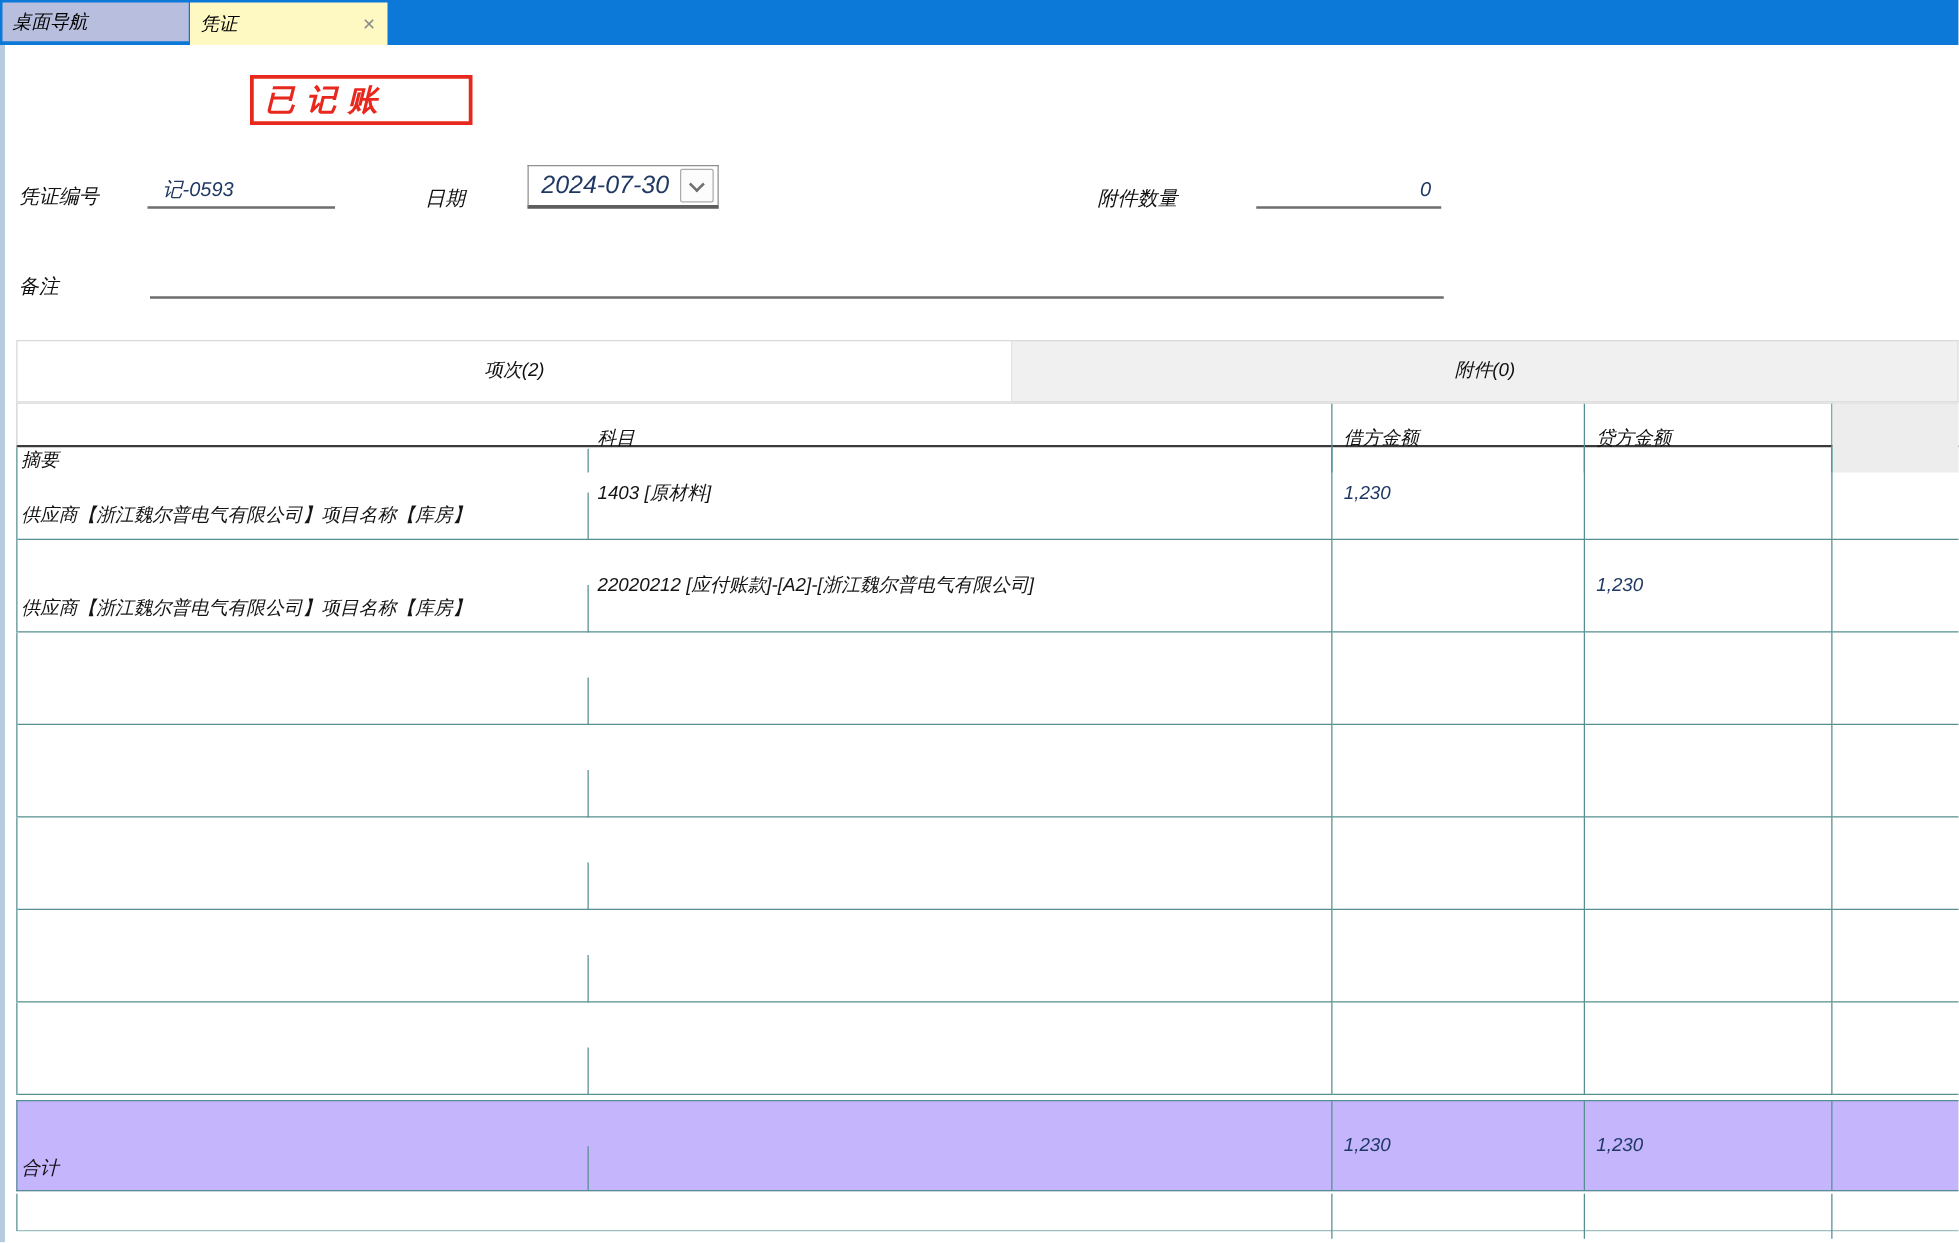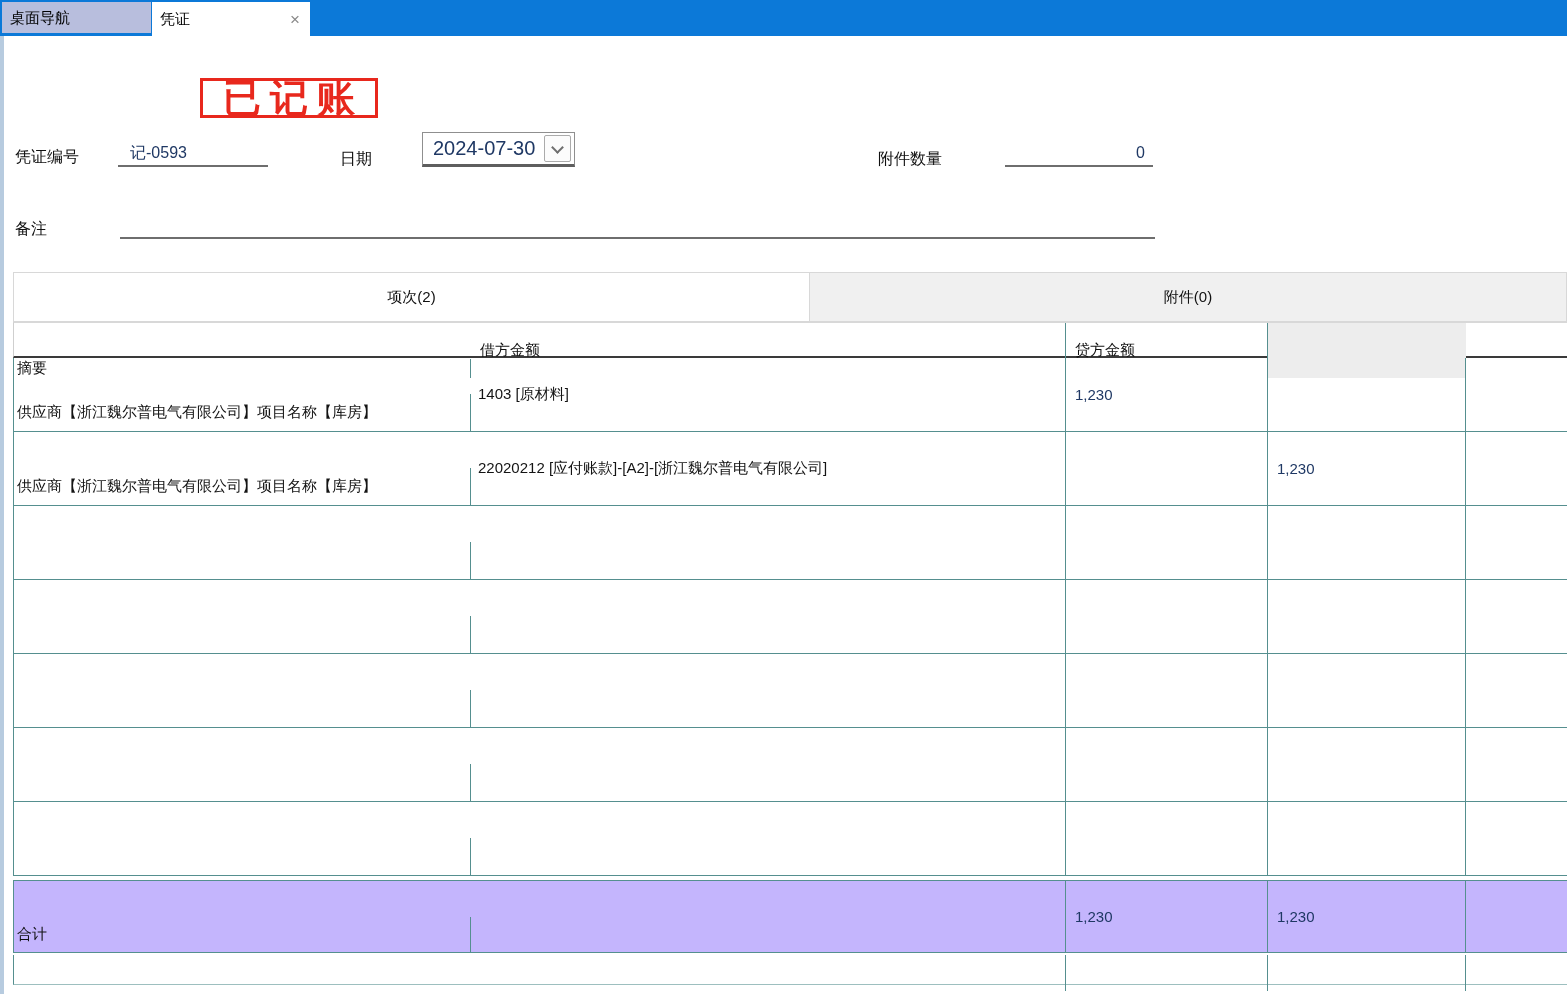--- a/index.html
+++ b/index.html
@@ -5,57 +5,58 @@
   * { margin: 0; padding: 0; box-sizing: border-box; }
   html, body { background: #fff; }
   body { font-family: "Liberation Sans", sans-serif; }
 
   .screen {
     position: relative;
     width: 1567px;
     height: 994px;
     background: #fff;
     overflow: hidden;
+    font-style: italic;
   }
 
   
   .titlebar {
     position: absolute; top: 0; left: 0; right: 0; height: 36px;
     background: var(--accent-blue, #0c79d8);
   }
   .wtab {
     position: absolute; top: 2px; font-size: 15px; color: #000;
     cursor: default; white-space: nowrap;
   }
   .wtab-inactive {
     left: 2px; width: 149px; height: 31px; line-height: 31px;
     background: var(--inactive-tab, #b8bedd); padding-left: 8px;
   }
   .wtab-active {
     left: 152px; width: 158px; height: 34px;
-    background: #ffffff; display: flex; align-items: center; padding: 0 8px;
+    background: #fef9c3; display: flex; align-items: center; padding: 0 8px;
   }
   .wtab-close {
     margin-left: auto; color: #8a8a8a; font-size: 17px; line-height: 17px;
     padding: 0 2px;
   }
 
   
   .winleft {
     position: absolute; left: 0; top: 36px; bottom: 0; width: 4px;
     background: #b7cbdf;
   }
 
   
   .stamp {
-    position: absolute; left: 200px; top: 78px; width: 178px; height: 40px;
+    position: absolute; left: 200px; top: 60px; width: 178px; height: 40px;
     border: 3px solid var(--stamp-red, #e8281d);
     color: var(--stamp-red, #e8281d);
-    display: flex; align-items: center; justify-content: center;
-    font-size: 38px; font-weight: bold; letter-spacing: 9px; text-indent: 9px;
+    display: flex; align-items: center; justify-content: flex-start;
+    font-size: 24px; font-weight: bold; letter-spacing: 9px; text-indent: 9px;
   }
 
   
   .flabel {
     position: absolute; font-size: 16px; color: #101010; white-space: nowrap;
   }
   .ufield {
     position: absolute; height: 27px; border-bottom: 2px solid #6e6e6e;
     font-size: 16px; color: var(--value-text, #1f3864); line-height: 25px;
   }
@@ -178,20 +179,21 @@
   <div class="ufield val-left" style="left:120px; top:212px; width:1035px;"></div>
 
   <div class="sectabs">
     <div class="sectab active">项次(2)</div>
     <div class="sectab idle">附件(0)</div>
   </div>
 
   <div class="grid">
     <div class="thead">
       <div class="cell c-summary">摘要</div>
+      <div class="cell c-account">科目</div>
       <div class="cell c-debit" style="color:#101010;">借方金额</div>
       <div class="cell c-credit" style="color:#101010;">贷方金额</div>
       <div class="cell c-extra"></div>
     </div>
 
     <div>
         <div class="trow">
     <div class="cell c-summary">供应商【浙江魏尔普电气有限公司】项目名称【库房】</div>
     <div class="cell c-account">1403 [原材料]</div>
     <div class="cell c-debit">1,230</div>

